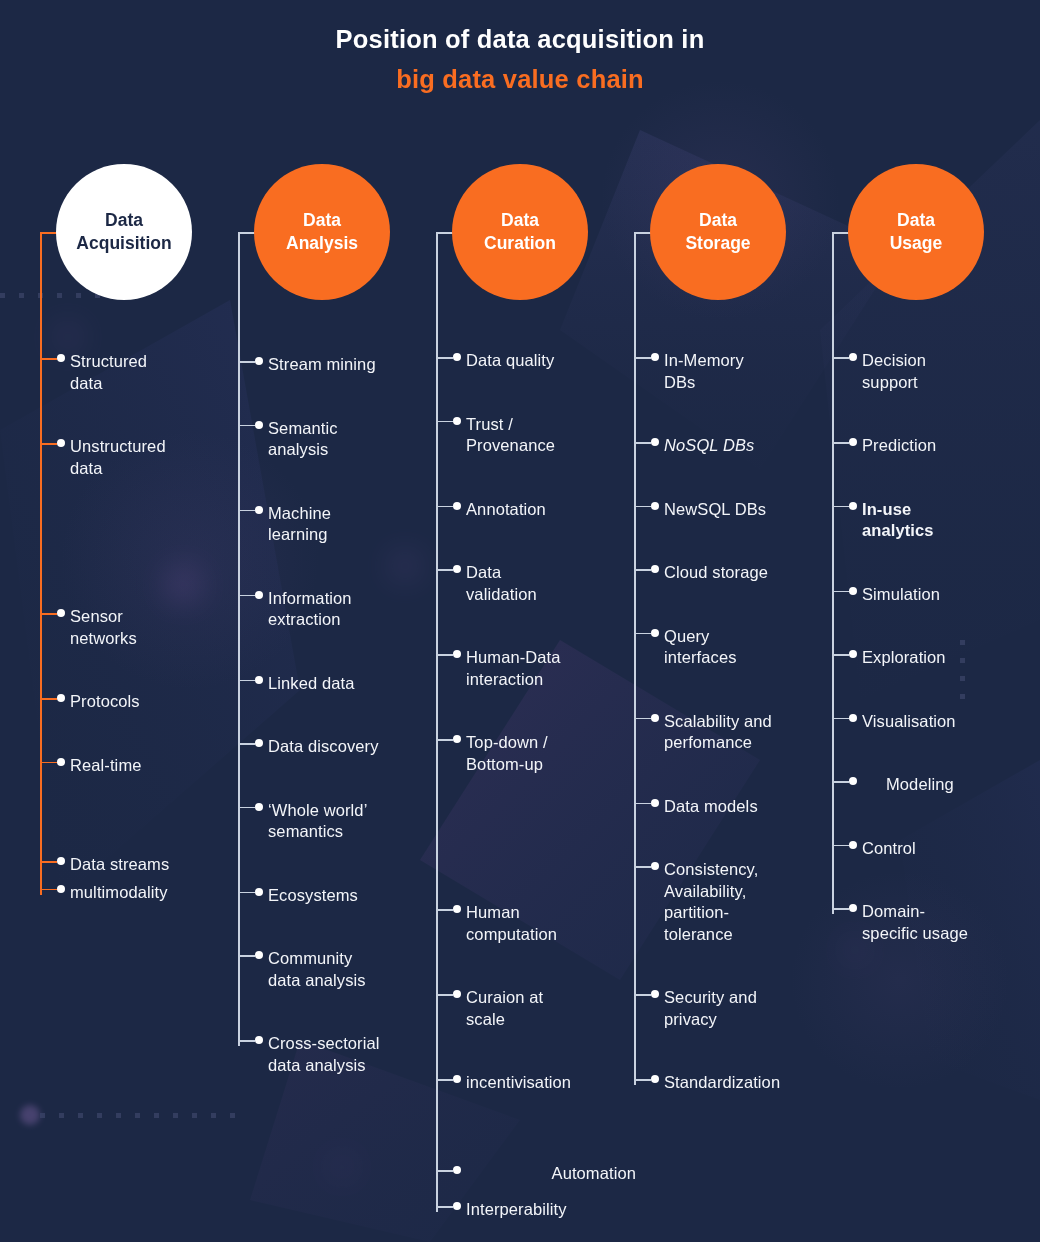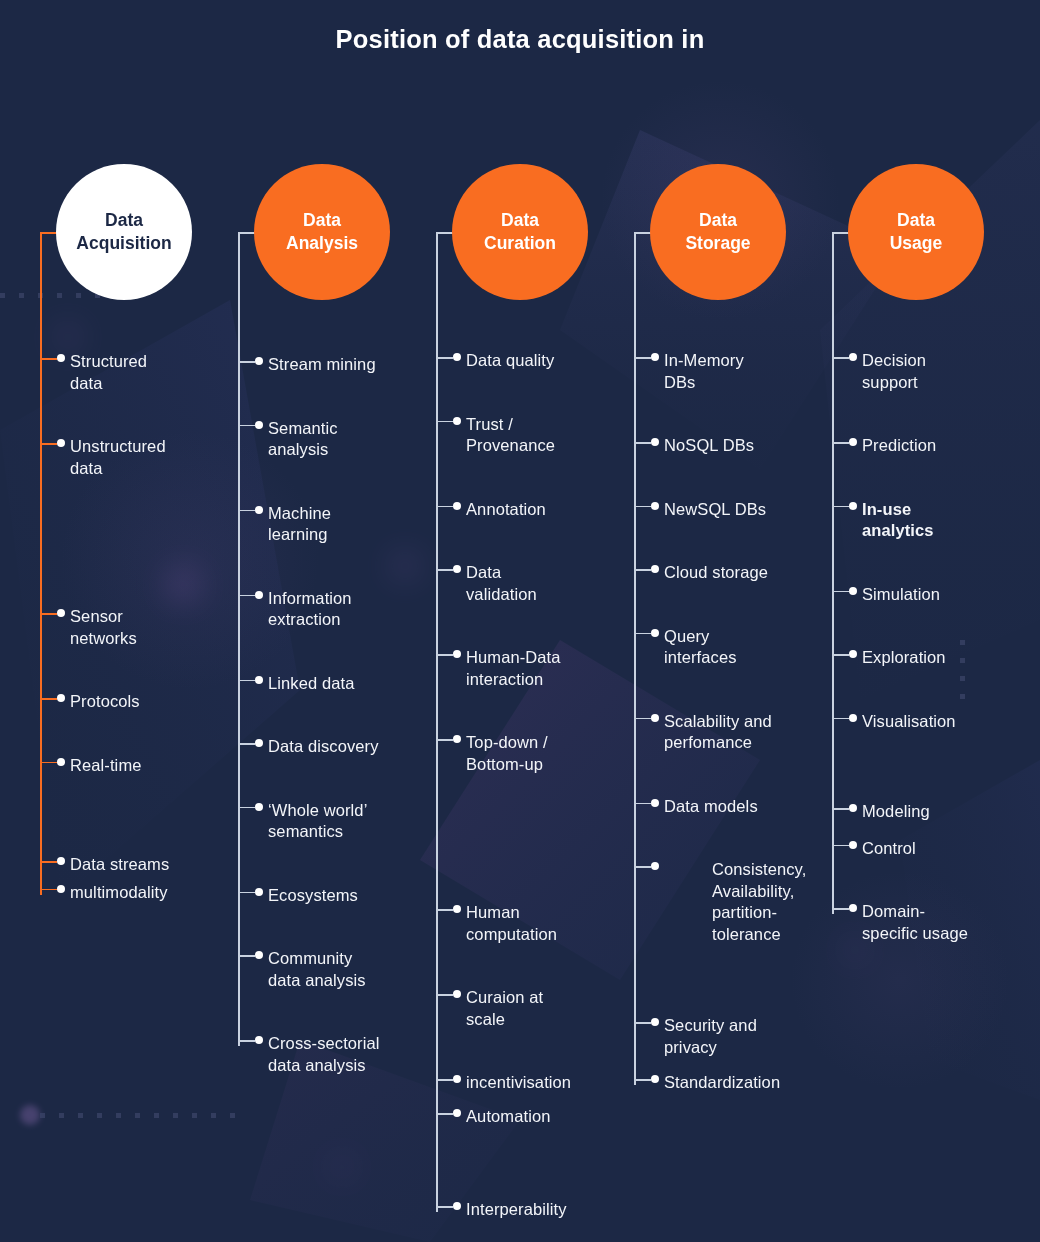--- a/index.html
+++ b/index.html
@@ -126,20 +126,21 @@
   <div class="dotrow" style="left:960px;top:640px;flex-direction:column;gap:13px;">
     <i></i>
       <i></i>
       <i></i>
       <i></i>
   </div>
 </div>
 
 <div id="title-block">
   <div id="title-line1">Position of data acquisition in</div>
+  <div id="title-line2">big data value chain</div>
 </div>
 
 <div id="chain">
     <div class="elbow" style="left: 40px; top: 232px; width: 22px; background: rgb(249, 109, 33);"></div>
     <div class="spine" style="left: 40px; top: 232px; height: 662.5px; background: rgb(249, 109, 33);"></div>
     <div class="circle light" style="left: 56px; top: 164px; width: 136px; height: 136px;">
       <div>Data</div>
       <div>Acquisition</div>
     </div>
     <div class="item" style="left: 40px; top: 351px; width: 200px;">
@@ -292,21 +293,21 @@
       <span class="tick" style="top: 7px; background: rgb(201, 210, 224);"></span>
       <span class="bullet" style="top: 3px;"></span>
       <span class="label">Curaion at
 scale</span>
     </div>
     <div class="item" style="left: 436px; top: 1072px; width: 200px;">
       <span class="tick" style="top: 7px; background: rgb(201, 210, 224);"></span>
       <span class="bullet" style="top: 3px;"></span>
       <span class="label">incentivisation</span>
     </div>
-    <div class="item" style="left: 436px; top: 1106px; width: 200px;">
+    <div class="item" style="left: 436px; top: 1163px; width: 200px; justify-content: flex-end;">
       <span class="tick" style="top: 7px; background: rgb(201, 210, 224);"></span>
       <span class="bullet" style="top: 3px;"></span>
       <span class="label">Automation</span>
     </div>
     <div class="item" style="left: 436px; top: 1199px; width: 200px;">
       <span class="tick" style="top: 7px; background: rgb(201, 210, 224);"></span>
       <span class="bullet" style="top: 3px;"></span>
       <span class="label">Interperability</span>
     </div>
     <div class="elbow" style="left: 634px; top: 232px; width: 22px; background: rgb(201, 210, 224);"></div>
@@ -314,21 +315,21 @@
     <div class="circle accent" style="left: 650px; top: 164px; width: 136px; height: 136px;">
       <div>Data</div>
       <div>Storage</div>
     </div>
     <div class="item" style="left: 634px; top: 350px; width: 200px;">
       <span class="tick" style="top: 7px; background: rgb(201, 210, 224);"></span>
       <span class="bullet" style="top: 3px;"></span>
       <span class="label">In-Memory
 DBs</span>
     </div>
-    <div class="item" style="left: 634px; top: 435px; width: 200px;">
+    <div class="item" style="left: 634px; top: 435px; width: 200px; font-style: italic;">
       <span class="tick" style="top: 7px; background: rgb(201, 210, 224);"></span>
       <span class="bullet" style="top: 3px;"></span>
       <span class="label">NoSQL DBs</span>
     </div>
     <div class="item" style="left: 634px; top: 498.5px; width: 200px;">
       <span class="tick" style="top: 7px; background: rgb(201, 210, 224);"></span>
       <span class="bullet" style="top: 3px;"></span>
       <span class="label">NewSQL DBs</span>
     </div>
     <div class="item" style="left: 634px; top: 562px; width: 200px;">
@@ -346,29 +347,29 @@
       <span class="tick" style="top: 7px; background: rgb(201, 210, 224);"></span>
       <span class="bullet" style="top: 3px;"></span>
       <span class="label">Scalability and
 perfomance</span>
     </div>
     <div class="item" style="left: 634px; top: 795.5px; width: 200px;">
       <span class="tick" style="top: 7px; background: rgb(201, 210, 224);"></span>
       <span class="bullet" style="top: 3px;"></span>
       <span class="label">Data models</span>
     </div>
-    <div class="item" style="left: 634px; top: 859px; width: 200px; padding-left: 48px;">
+    <div class="item" style="left: 634px; top: 859px; width: 200px;">
       <span class="tick" style="top: 7px; background: rgb(201, 210, 224);"></span>
       <span class="bullet" style="top: 3px;"></span>
       <span class="label">Consistency,
 Availability,
 partition-
 tolerance</span>
     </div>
-    <div class="item" style="left: 634px; top: 987px; width: 200px; margin-top: 28px;">
+    <div class="item" style="left: 634px; top: 987px; width: 200px;">
       <span class="tick" style="top: 7px; background: rgb(201, 210, 224);"></span>
       <span class="bullet" style="top: 3px;"></span>
       <span class="label">Security and
 privacy</span>
     </div>
     <div class="item" style="left: 634px; top: 1072px; width: 200px;">
       <span class="tick" style="top: 7px; background: rgb(201, 210, 224);"></span>
       <span class="bullet" style="top: 3px;"></span>
       <span class="label">Standardization</span>
     </div>
@@ -403,21 +404,21 @@
     <div class="item" style="left: 832px; top: 647px; width: 200px;">
       <span class="tick" style="top: 7px; background: rgb(201, 210, 224);"></span>
       <span class="bullet" style="top: 3px;"></span>
       <span class="label">Exploration</span>
     </div>
     <div class="item" style="left: 832px; top: 710.5px; width: 200px;">
       <span class="tick" style="top: 7px; background: rgb(201, 210, 224);"></span>
       <span class="bullet" style="top: 3px;"></span>
       <span class="label">Visualisation</span>
     </div>
-    <div class="item" style="left: 832px; top: 801px; width: 200px;">
+    <div class="item" style="left: 832px; top: 774px; width: 200px; padding-left: 24px;">
       <span class="tick" style="top: 7px; background: rgb(201, 210, 224);"></span>
       <span class="bullet" style="top: 3px;"></span>
       <span class="label">Modeling</span>
     </div>
     <div class="item" style="left: 832px; top: 837.5px; width: 200px;">
       <span class="tick" style="top: 7px; background: rgb(201, 210, 224);"></span>
       <span class="bullet" style="top: 3px;"></span>
       <span class="label">Control</span>
     </div>
     <div class="item" style="left: 832px; top: 901px; width: 200px;">

